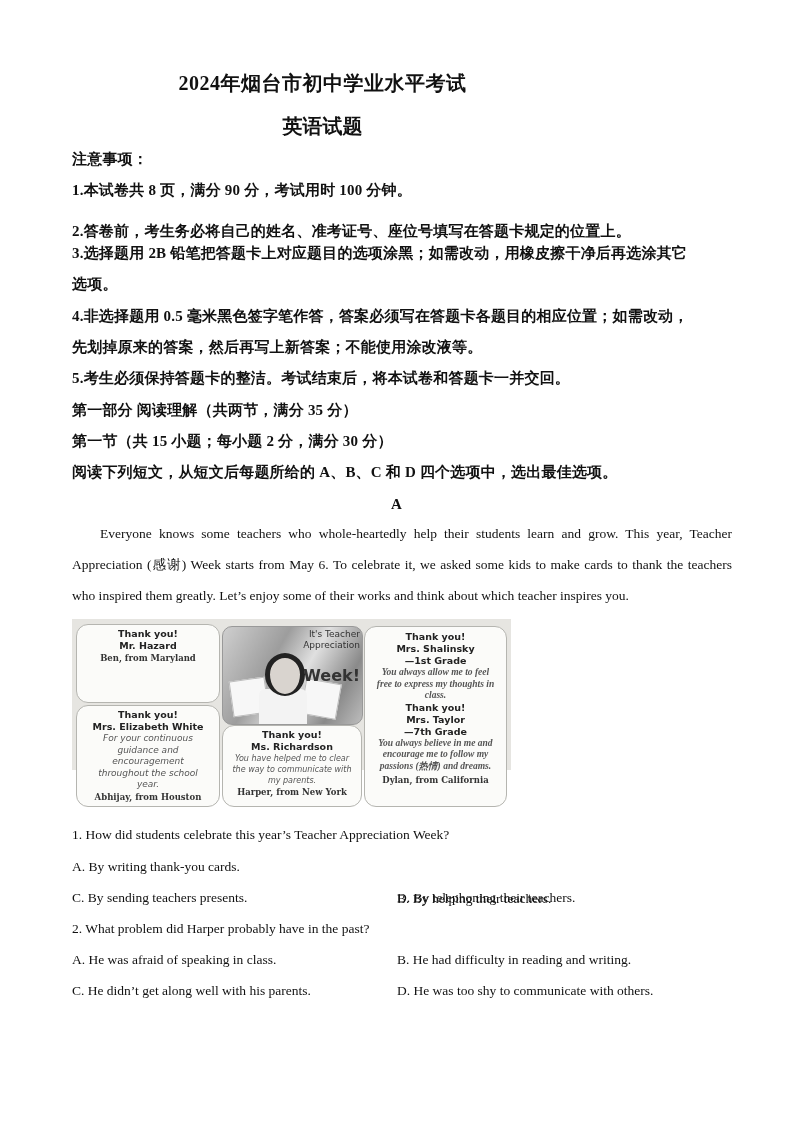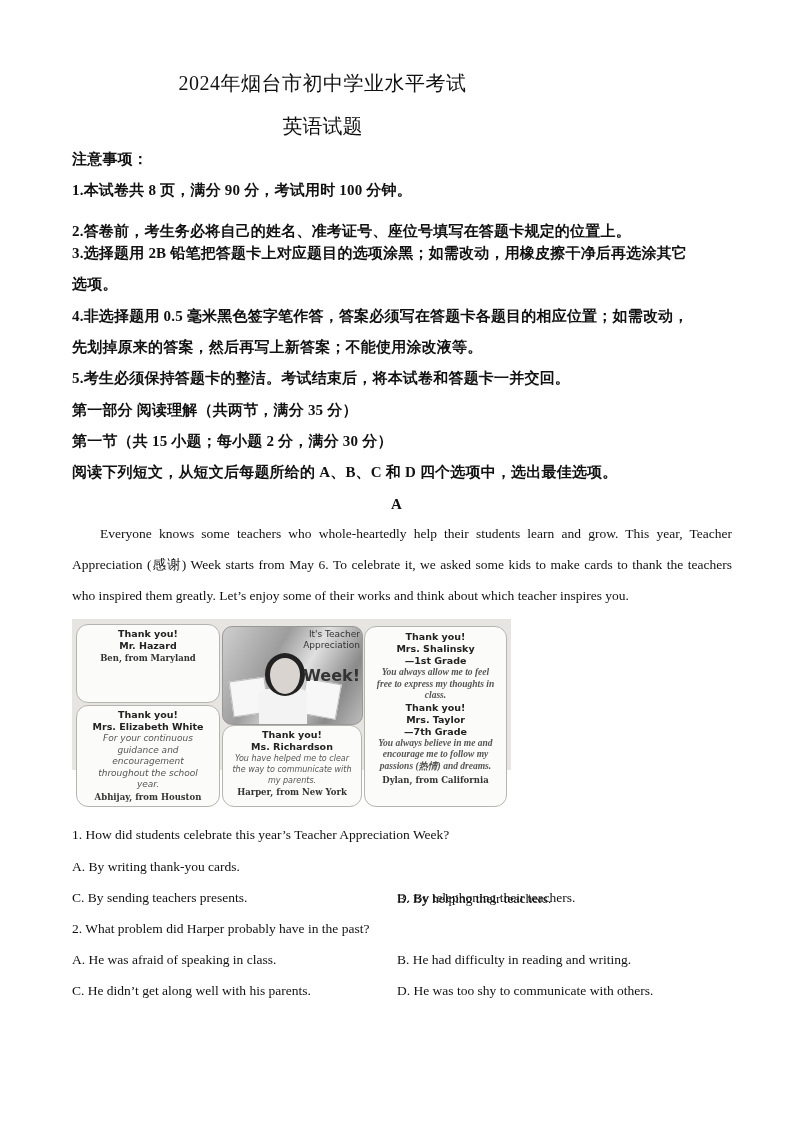--- a/index.html
+++ b/index.html
@@ -1,19 +1,19 @@
 <!DOCTYPE html>
 <html><head>
 <meta charset="utf-8">
 <style>
   html, body { margin:0; padding:0; background:#fff; }
   body { width:793px; height:1122px; position:relative; overflow:hidden;
          font-family:"Liberation Serif","DejaVu Serif",serif; color:#111; }
   .abs { position:absolute; }
-  .title { left:0; width:645px; text-align:center; font-weight:normal; }
+  .title { left:0; width:645px; text-align:center; font-weight:bold; }
   #t1 { top:70px; font-size:20px; letter-spacing:0.5px; }
   #t2 { top:113px; font-size:20px; }
   .cn { left:72px; font-size:15px; font-weight:bold; white-space:nowrap; letter-spacing:0.2px; }
   .sec { left:0; width:793px; text-align:center; font-weight:bold; font-size:15px; }
   .para { left:72px; width:660px; font-size:13.5px; line-height:31px; text-align:justify; }
   .para .indent { display:inline-block; width:28px; }
   .q { left:72px; font-size:13.5px; white-space:nowrap; }
   .optB { left:397px; }
   
   #collage { left:72px; top:619px; width:439px; height:151px; background:#e6e5e1; }

